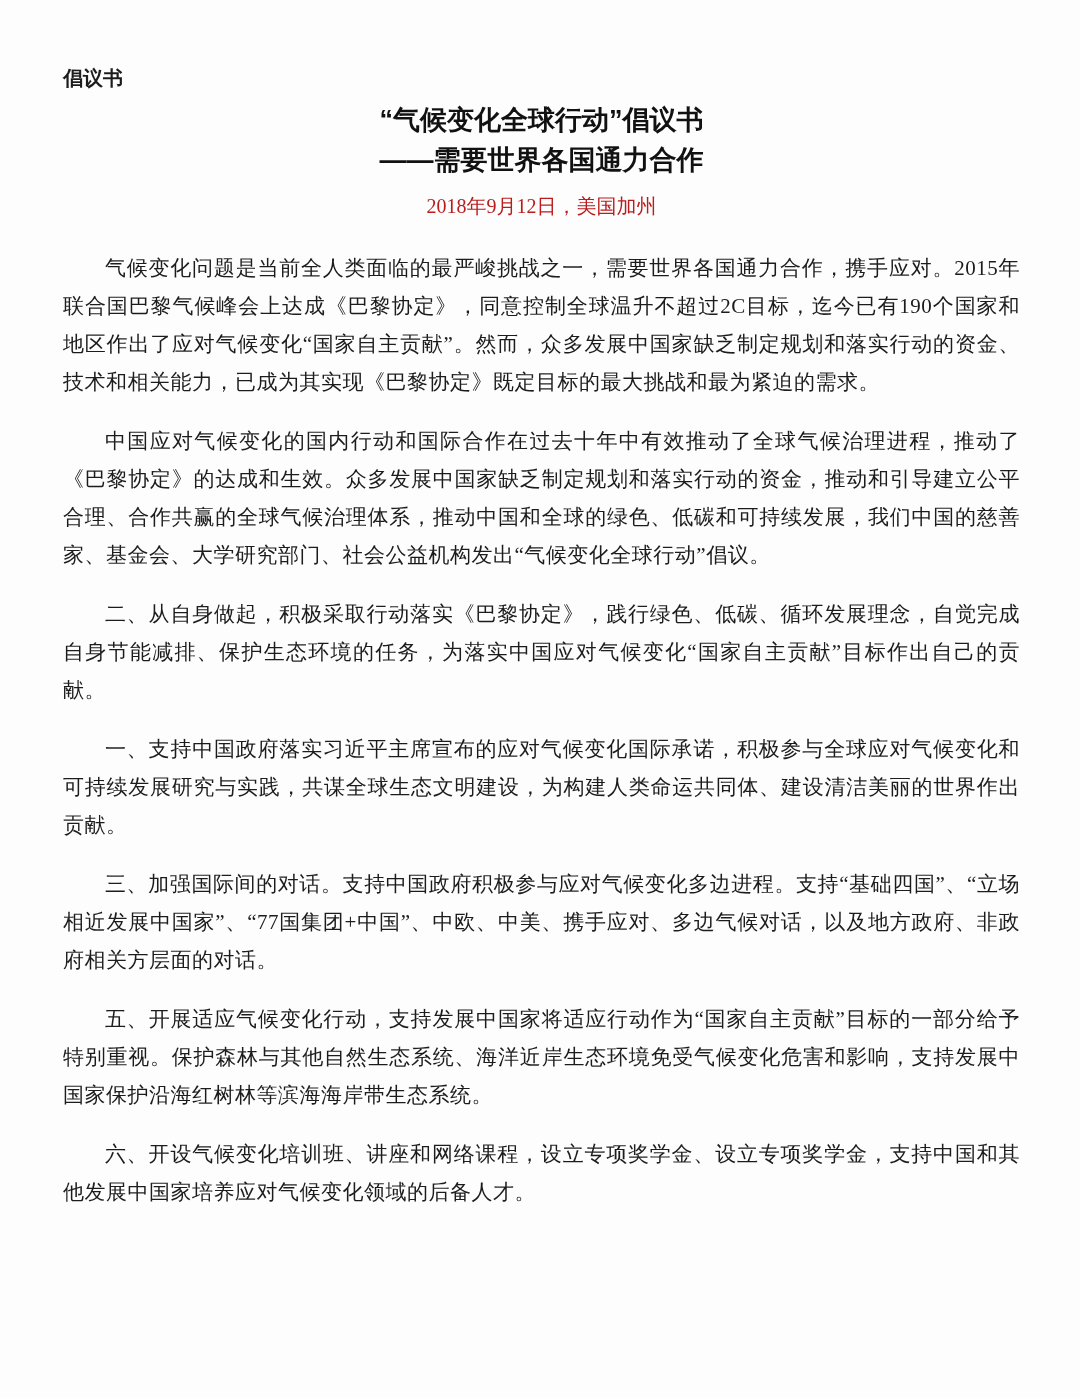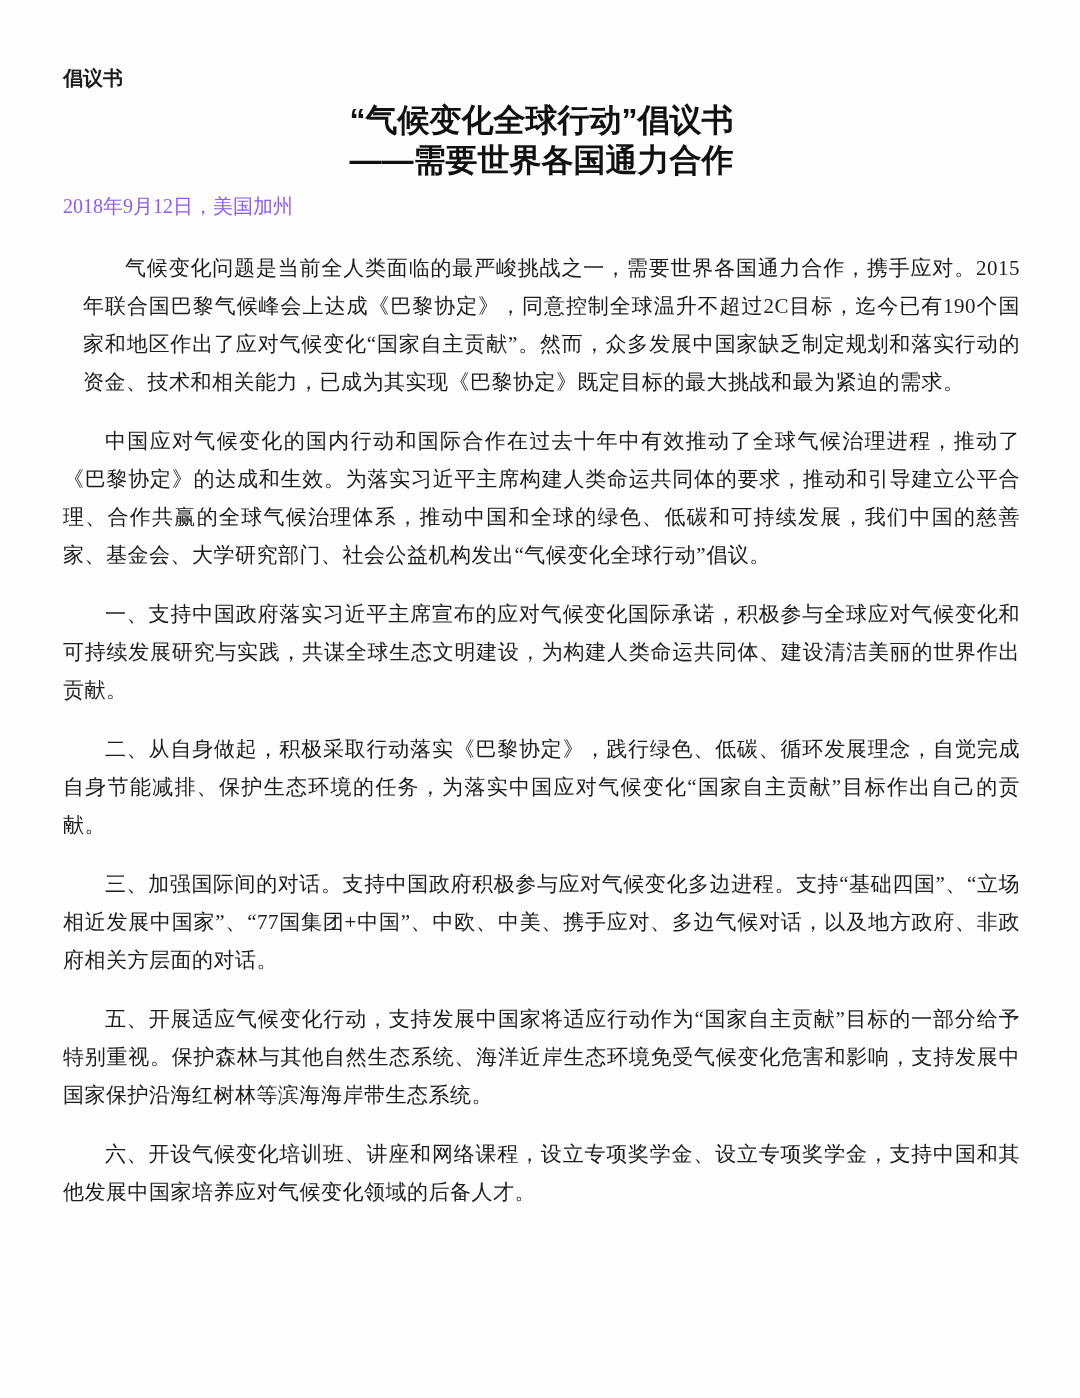--- a/index.html
+++ b/index.html
@@ -26,66 +26,65 @@
     line-height: 24px;
     text-align: left;
   }
   .title-block {
     margin-top: 10px;
     text-align: center;
   }
   .title-line {
     font-family: "Liberation Sans", "DejaVu Sans", sans-serif;
     font-weight: 700;
-    font-size: 32px;
+    font-size: 27px;
     line-height: 40px;
     color: #111;
   }
   .dateline {
     margin-top: 13px;
-    text-align: left;
+    text-align: center;
     font-size: 20px;
     line-height: 26px;
-    color: #8b5cf6;
+    color: #b91c1c;
   }
   .body-text {
     margin-top: 12px;
   }
   .body-text p {
     margin: 21px 0 0 0;
     font-size: 21px;
     line-height: 38px;
     text-align: justify;
     text-indent: 2em;
     letter-spacing: 0.5px;
     color: #1c1c1c;
   }
   .body-text p:first-child {
     margin-top: 30px;
-    margin-left: 20px;
   }
 </style>
 </head>
 <body>
 
 <div class="page">
 
   <div class="corner-label">倡议书</div>
 
   <div class="title-block">
     <div class="title-line">“气候变化全球行动”倡议书</div>
     <div class="title-line">——需要世界各国通力合作</div>
   </div>
 
   <div class="dateline">2018年9月12日，美国加州</div>
 
   <div class="body-text">
     <p>气候变化问题是当前全人类面临的最严峻挑战之一，需要世界各国通力合作，携手应对。2015年联合国巴黎气候峰会上达成《巴黎协定》，同意控制全球温升不超过2C目标，迄今已有190个国家和地区作出了应对气候变化“国家自主贡献”。然而，众多发展中国家缺乏制定规划和落实行动的资金、技术和相关能力，已成为其实现《巴黎协定》既定目标的最大挑战和最为紧迫的需求。</p>
-    <p>中国应对气候变化的国内行动和国际合作在过去十年中有效推动了全球气候治理进程，推动了《巴黎协定》的达成和生效。为落实习近平主席构建人类命运共同体的要求，推动和引导建立公平合理、合作共赢的全球气候治理体系，推动中国和全球的绿色、低碳和可持续发展，我们中国的慈善家、基金会、大学研究部门、社会公益机构发出“气候变化全球行动”倡议。</p>
+    <p>中国应对气候变化的国内行动和国际合作在过去十年中有效推动了全球气候治理进程，推动了《巴黎协定》的达成和生效。众多发展中国家缺乏制定规划和落实行动的资金，推动和引导建立公平合理、合作共赢的全球气候治理体系，推动中国和全球的绿色、低碳和可持续发展，我们中国的慈善家、基金会、大学研究部门、社会公益机构发出“气候变化全球行动”倡议。</p>
+    <p>二、从自身做起，积极采取行动落实《巴黎协定》，践行绿色、低碳、循环发展理念，自觉完成自身节能减排、保护生态环境的任务，为落实中国应对气候变化“国家自主贡献”目标作出自己的贡献。</p>
     <p>一、支持中国政府落实习近平主席宣布的应对气候变化国际承诺，积极参与全球应对气候变化和可持续发展研究与实践，共谋全球生态文明建设，为构建人类命运共同体、建设清洁美丽的世界作出贡献。</p>
-    <p>二、从自身做起，积极采取行动落实《巴黎协定》，践行绿色、低碳、循环发展理念，自觉完成自身节能减排、保护生态环境的任务，为落实中国应对气候变化“国家自主贡献”目标作出自己的贡献。</p>
     <p>三、加强国际间的对话。支持中国政府积极参与应对气候变化多边进程。支持“基础四国”、“立场相近发展中国家”、“77国集团+中国”、中欧、中美、携手应对、多边气候对话，以及地方政府、非政府相关方层面的对话。</p>
     <p>五、开展适应气候变化行动，支持发展中国家将适应行动作为“国家自主贡献”目标的一部分给予特别重视。保护森林与其他自然生态系统、海洋近岸生态环境免受气候变化危害和影响，支持发展中国家保护沿海红树林等滨海海岸带生态系统。</p>
     <p>六、开设气候变化培训班、讲座和网络课程，设立专项奖学金、设立专项奖学金，支持中国和其他发展中国家培养应对气候变化领域的后备人才。</p>
 
   </div>
 
 </div>
 
 </body></html>

